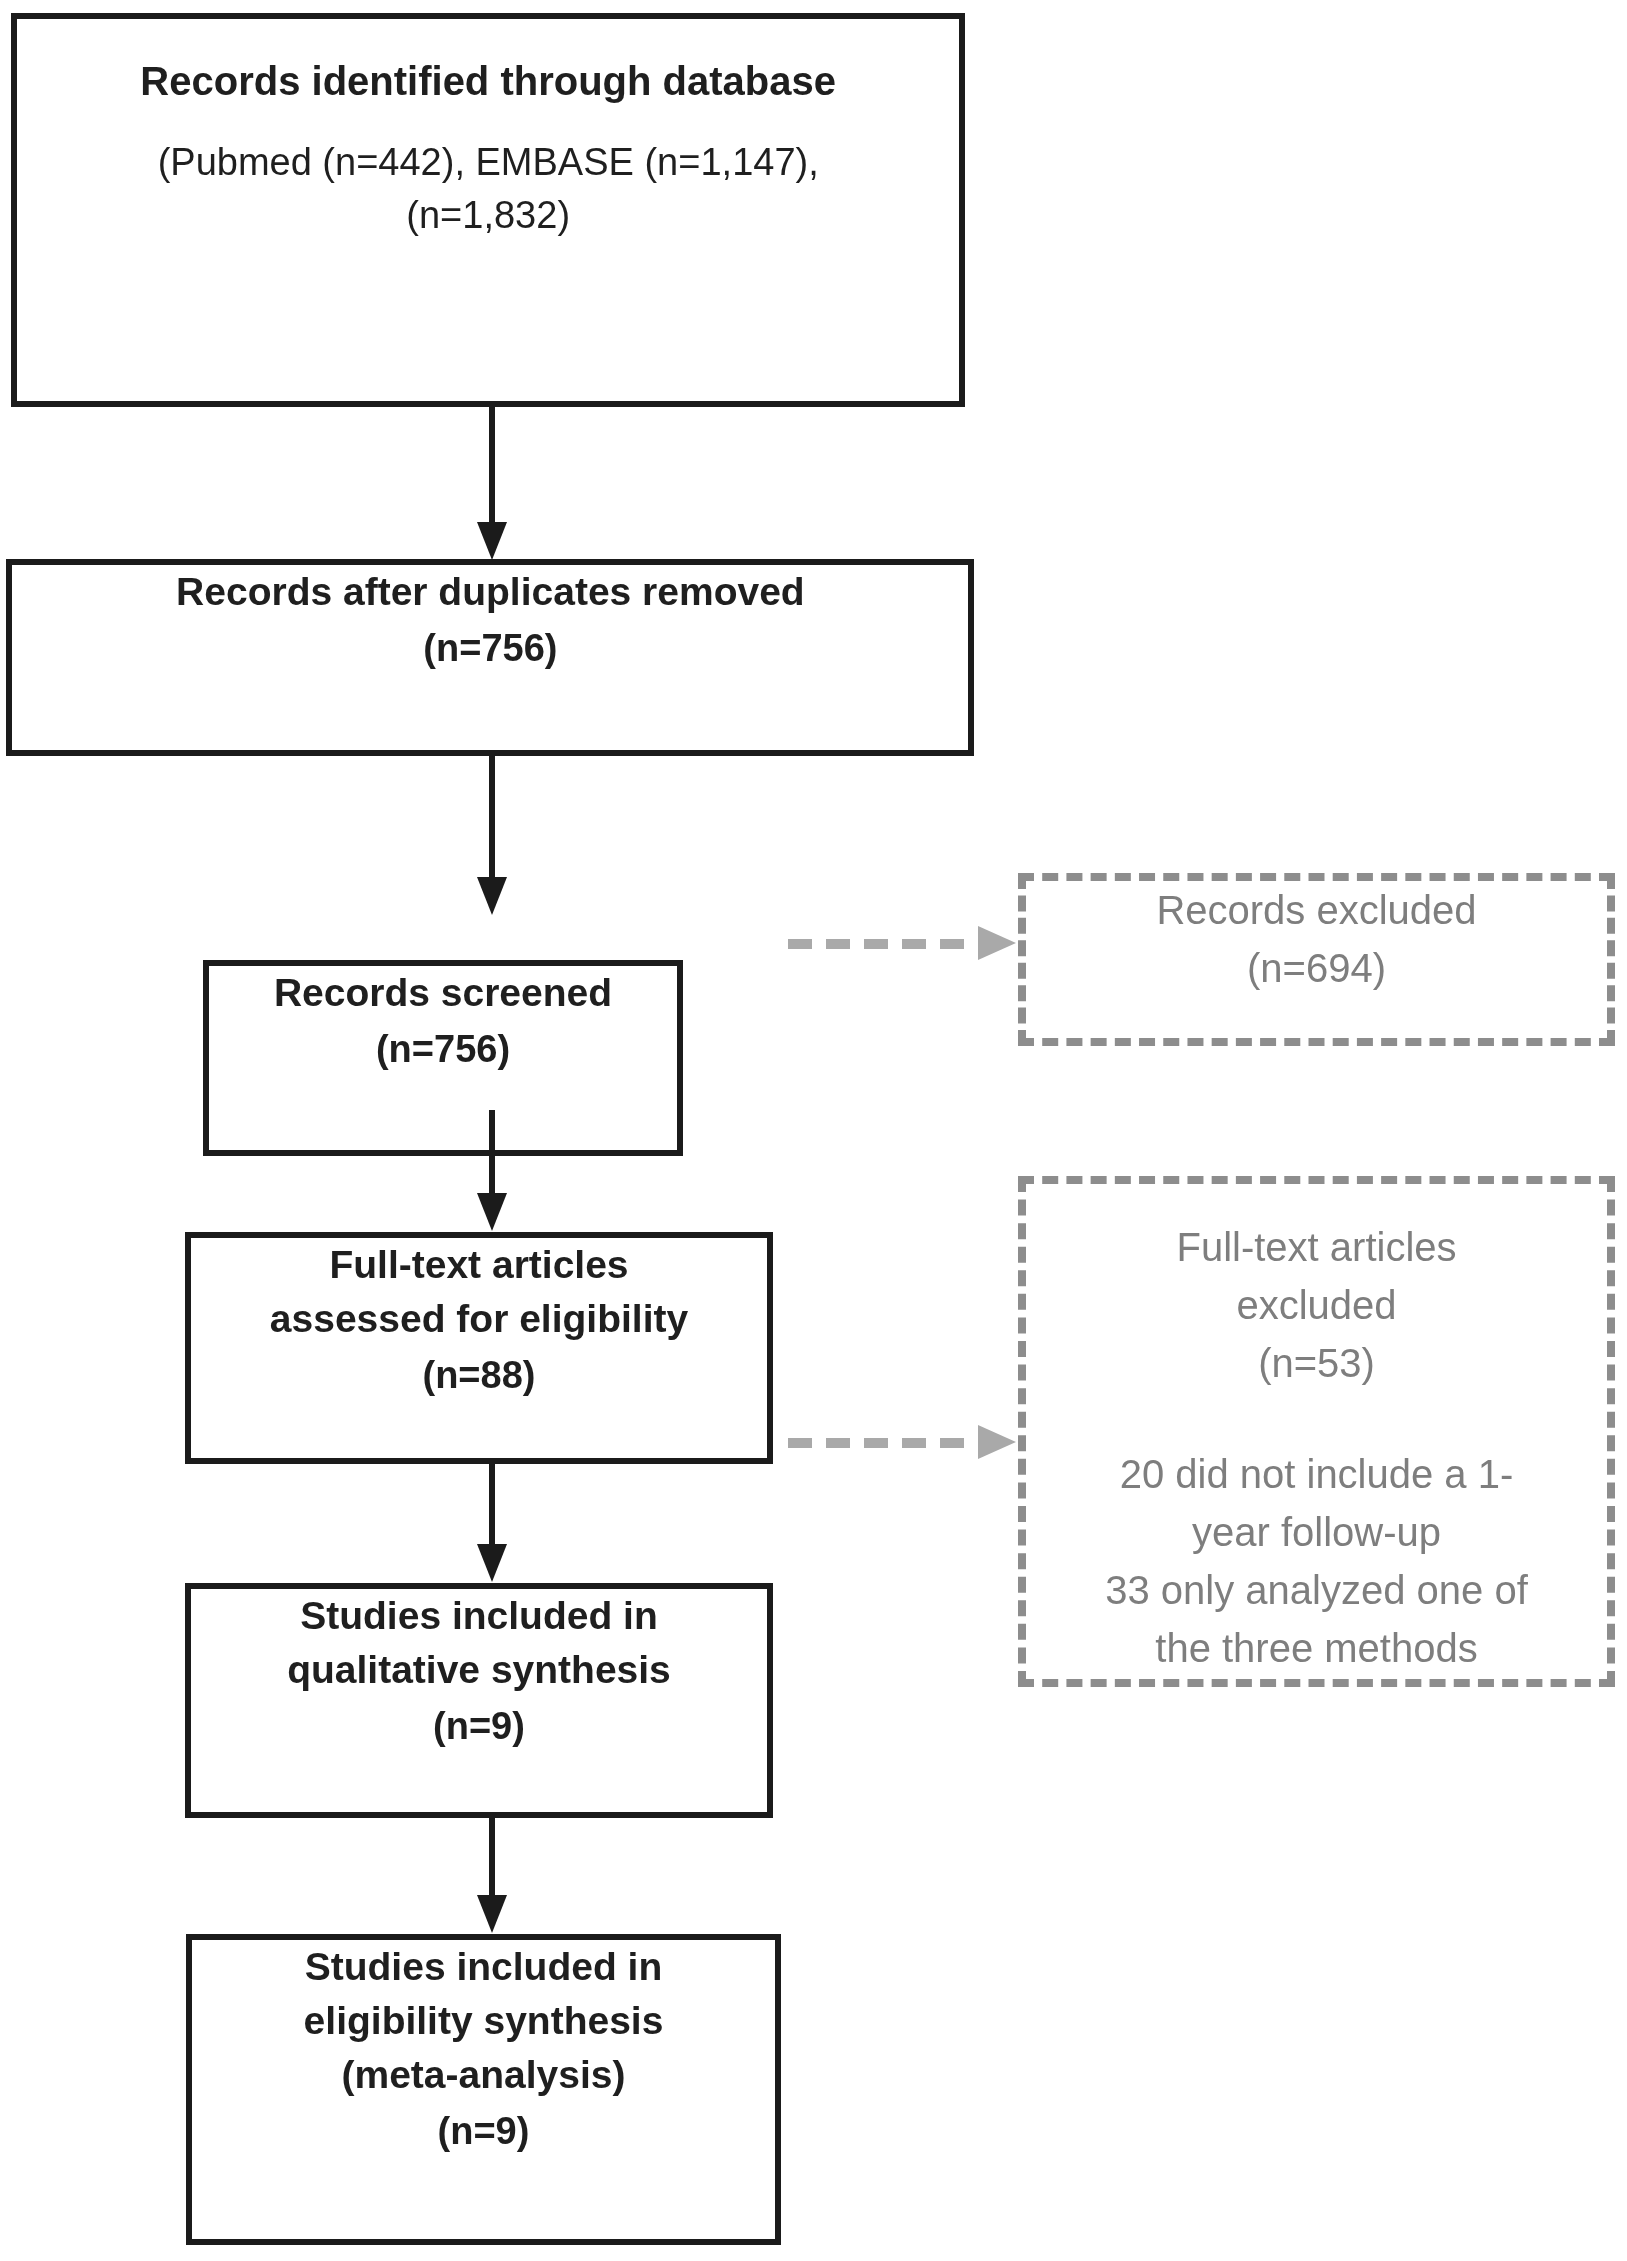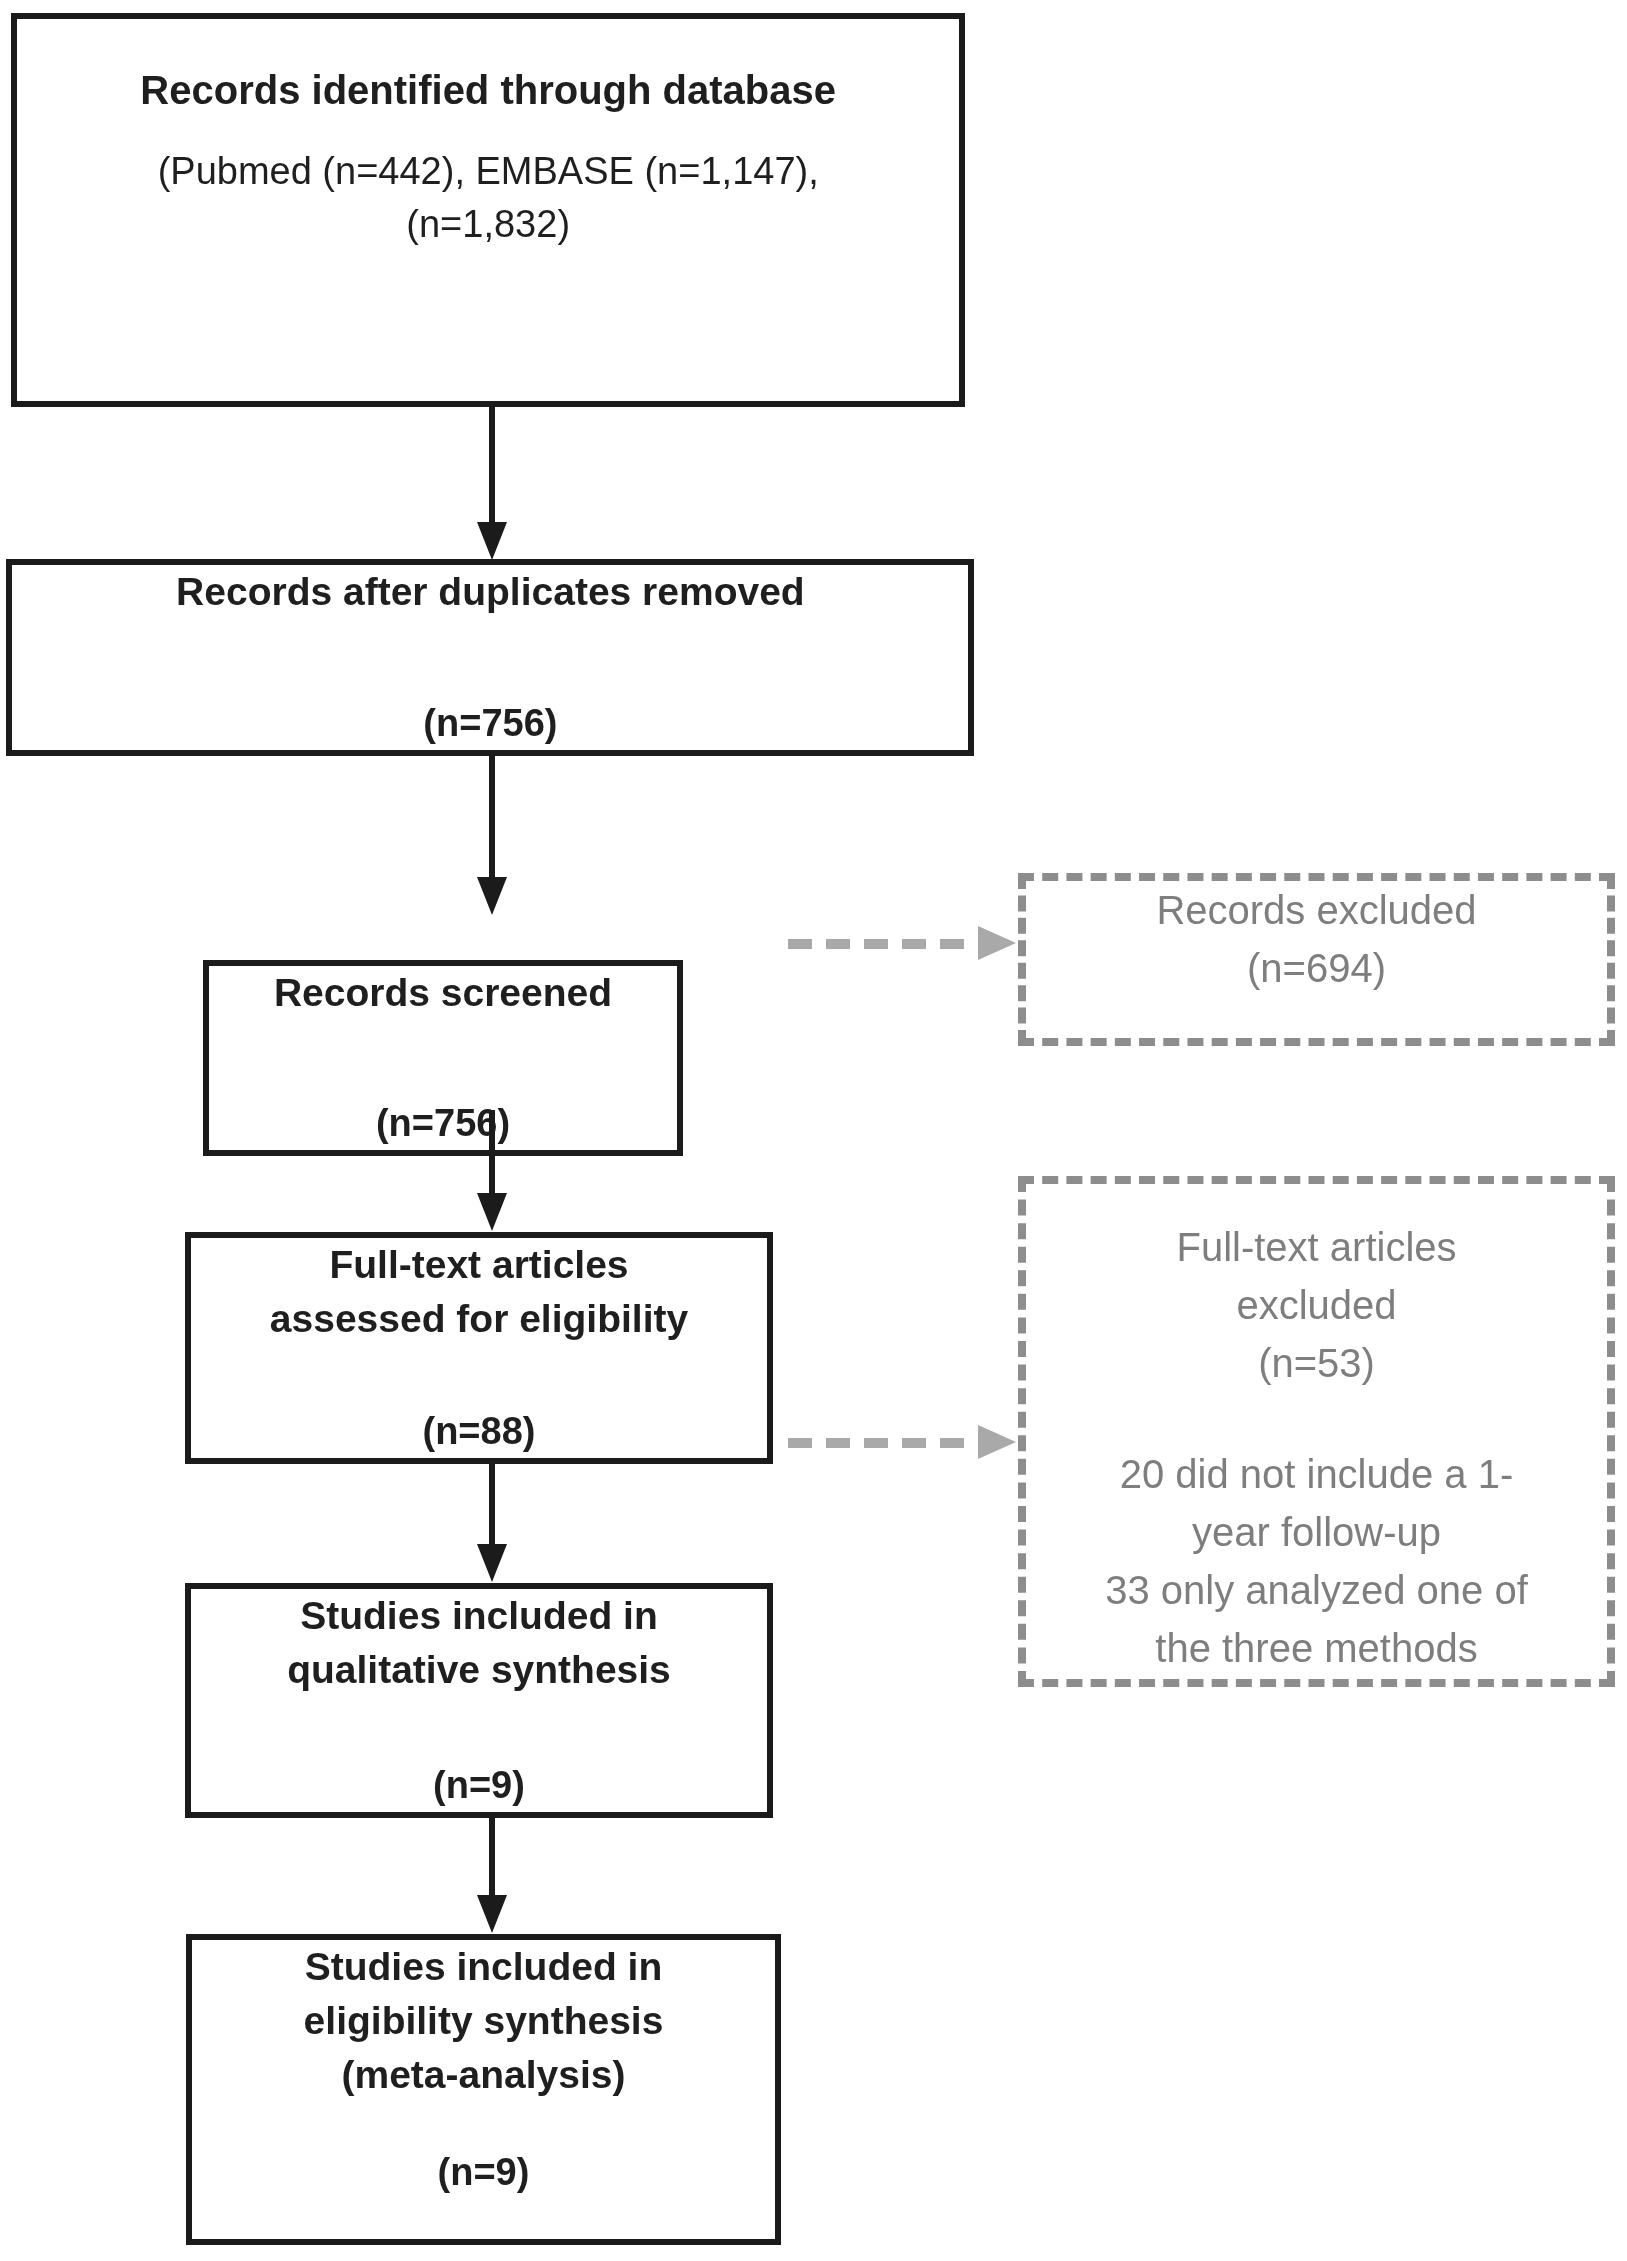--- a/index.html
+++ b/index.html
@@ -18,40 +18,40 @@
     background: var(--bg);
     font-family: "Liberation Sans", sans-serif;
     overflow: hidden;
   }
   .box {
     position: absolute;
     box-sizing: border-box;
     display: flex;
     flex-direction: column;
     align-items: center;
-    justify-content: space-between;
+    justify-content: flex-start;
     text-align: center;
   }
   .solid {
     border: 6.4px solid var(--solid-border);
     color: var(--solid-text);
   }
   .dashed {
     border: 8px dashed var(--dashed-border);
     color: var(--gray-text);
   }
   .title { font-weight: 700; font-size: 39px; line-height: 54px; }
   .count { font-weight: 700; font-size: 38px; line-height: 54px; margin-top: 1.6px; }
   .detail { font-weight: 400; font-size: 38px; line-height: 53px; }
   .gray-lines { font-weight: 400; font-size: 40px; line-height: 58px; }
 
   
   #b-identified {
     left: 11.2px; top: 13px; width: 954px; height: 394px;
-    justify-content: flex-start; padding-top: 44px;
+    justify-content: flex-start; padding-top: 35px;
   }
   #b-identified .title { font-size: 40px; }
   #b-identified .detail { margin-top: 28px; }
   #b-dedup      { left: 6.4px;   top: 559px;  width: 968px; height: 197px; }
   #b-screened   { left: 203px; top: 960px; width: 480px;  height: 196px; }
   #b-fulltext   { left: 185px; top: 1232px; width: 588px;  height: 232px; }
   #b-qual       { left: 185px; top: 1583px; width: 588px;  height: 235px; }
   #b-quant      { left: 186px; top: 1934px; width: 595px;  height: 311px; padding-bottom: 40px; }
 
   

